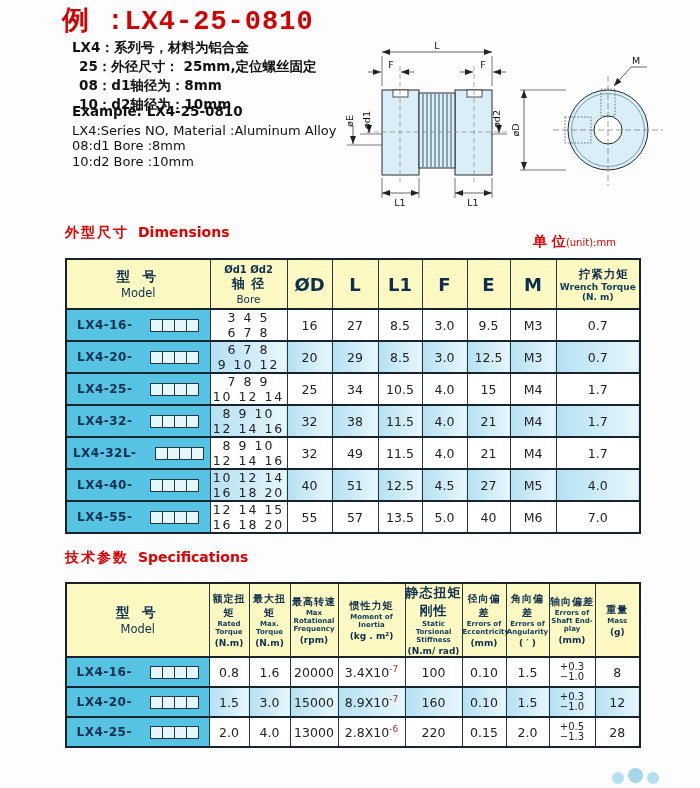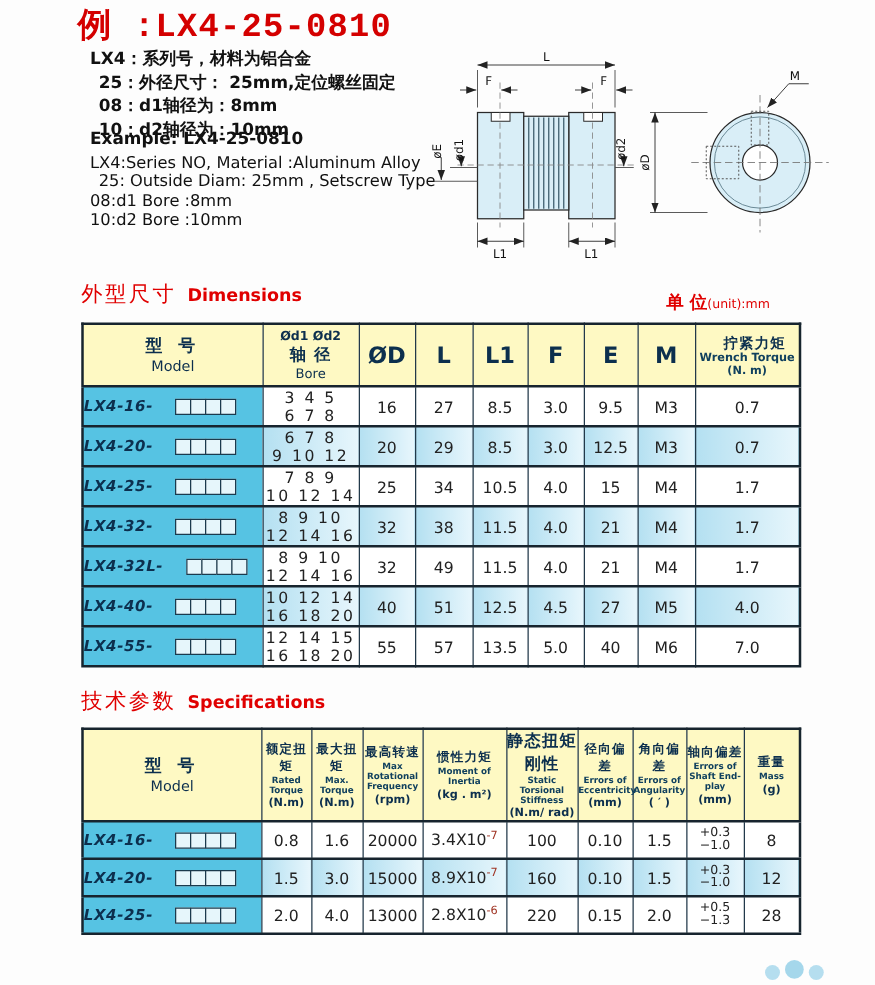--- a/index.html
+++ b/index.html
@@ -10,42 +10,42 @@
   
   .main-title{left:62px;top:2px;font-size:27px;font-weight:bold;color:#d40000;letter-spacing:1px;font-family:Liberation Mono, monospace;}
   .zh-block{left:72px;top:38px;font-size:13.5px;font-weight:600;color:#111;line-height:19px;}
   .zh-block .ind{padding-left:7px;}
   .en-block{left:72px;top:104px;font-size:13px;color:#111;line-height:15.5px;}
   .en-block .ex{font-weight:bold;font-size:13.5px;margin-bottom:3px;}
   .en-block .ind{padding-left:7px;}
 
   
   .sec-head{display:flex;align-items:baseline;gap:9px;}
-  .sec-head .zh{font-size:17px;font-weight:normal;color:#e00000;letter-spacing:2px;}
+  .sec-head .zh{font-size:14px;font-weight:bold;color:#e00000;letter-spacing:2px;}
   .sec-head .en{font-size:14px;font-weight:bold;color:#e00000;}
   .unit-note{font-size:14px;font-weight:bold;color:#e00000;}
   .unit-note .small{font-size:10px;font-weight:normal;}
 
   
   table.spec{border-collapse:collapse;table-layout:fixed;background:#fff;}
   table.spec th,table.spec td{border:1px solid #22394a;padding:0;text-align:center;vertical-align:middle;}
   table.spec{border:2px solid #17242e;}
   table.spec tr{border-bottom:2px solid #17242e;}
   th.hd{background:#fef9c3;color:#0c2f4e;}
   td.model-cell{background:#56c3e3;}
   tr.shaded td:not(.model-cell){background:linear-gradient(90deg,#b4e0f1,#e7f6fc);}
   .hd-zh{font-size:13.5px;font-weight:bold;letter-spacing:4px;}
   .hd-en{font-size:11.5px;font-weight:normal;}
   .hd-letter{font-size:18px;font-weight:600;color:#0c2f4e;}
   .hd-sm-zh{font-size:13px;font-weight:bold;letter-spacing:1px;}
   .hd-sm-en{font-size:7px;line-height:8px;color:#10405e;}
   .hd-sm-unit{font-size:9px;margin-top:2px;}
   .bore-line{font-size:12.5px;color:#222;letter-spacing:2px;line-height:15px;}
   td.num{font-size:12.5px;color:#222;}
-  .model-wrap{display:flex;align-items:center;justify-content:flex-start;gap:19px;font-style:italic;}
+  .model-wrap{display:flex;align-items:center;justify-content:center;gap:19px;}
   .model-label{font-size:12px;font-weight:bold;color:#0c2f4e;letter-spacing:.5px;}
   .boxes{display:inline-flex;}
   .boxes span{width:11px;height:11px;border:1px solid #1b3a4d;background:rgba(255,255,255,.85);
               display:inline-block;margin-left:-1px;}
   sup.exp{color:#a03424;font-size:9px;}
   .tol{font-size:10px;line-height:10.5px;color:#222;}
 
   
   .watermark{left:608px;top:762px;width:70px;height:24px;opacity:.5;filter:blur(.6px);}
   .watermark i{position:absolute;border-radius:50%;background:#6fc0e2;display:block;}
@@ -63,21 +63,20 @@
 <div class="abs zh-block">
   <div>LX4：系列号，材料为铝合金</div>
   <div class="ind">25：外径尺寸：  25mm,定位螺丝固定</div>
   <div class="ind">08：d1轴径为：8mm</div>
   <div class="ind">10：d2轴径为：10mm</div>
 </div>
 
 <div class="abs en-block">
   <div class="ex">Example: LX4-25-0810</div>
   <div>LX4:Series NO, Material :Aluminum Alloy</div>
-  <div class="ind">25: Outside Diam: 25mm , Setscrew Type</div>
   <div>08:d1 Bore :8mm</div>
   <div>10:d2 Bore :10mm</div>
 </div>
 
 <svg class="abs" style="left:342px;top:22px;" width="354" height="198" viewBox="0 0 354 198">
   <defs>
     <marker id="ar" markerWidth="9" markerHeight="7" refX="8" refY="3" orient="auto-start-reverse" markerUnits="userSpaceOnUse">
       <path d="M0,0 L8,3 L0,6 z" fill="#222"></path>
     </marker>
   </defs>

